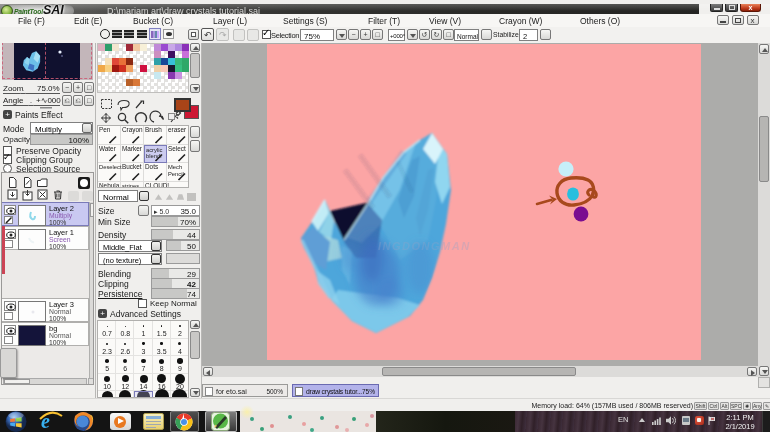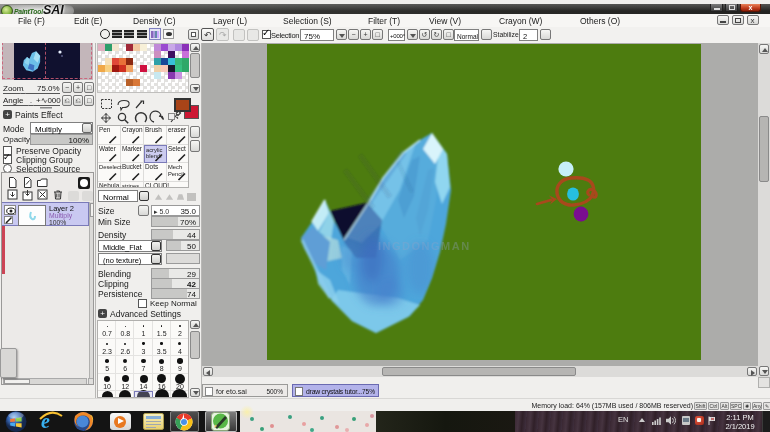--- a/index.html
+++ b/index.html
@@ -13,40 +13,41 @@
 .slider{position:absolute;background:#e9e9e7;border:1px solid #9a9a9a;}
 .sfill{position:absolute;left:0;top:0;bottom:0;background:#c8c8c6;}
 .sval{position:absolute;right:3px;top:0;font-size:8px;color:#111;}
 .chk{position:absolute;width:9px;height:9px;background:#fff;border:1px solid #555;}
 .ddb{position:absolute;width:10px;background:linear-gradient(#f2f2f0,#cfcfcd);border:1px solid #666;border-radius:2px;}
 .tu{position:absolute;width:0;height:0;border-left:3px solid transparent;border-right:3px solid transparent;border-bottom:4px solid #555;}
 .td{position:absolute;width:0;height:0;border-left:3px solid transparent;border-right:3px solid transparent;border-top:4px solid #555;}
 .tl{position:absolute;width:0;height:0;border-top:3px solid transparent;border-bottom:3px solid transparent;border-right:4px solid #555;}
 .tr{position:absolute;width:0;height:0;border-top:3px solid transparent;border-bottom:3px solid transparent;border-left:4px solid #555;}
 </style></head><body>
-<div class="a" style="left:0;top:4px;width:770px;height:14px;background:linear-gradient(90deg,#7d7d7b 0,#5a5a58 70px,#434341 150px,#333331 300px,#292927 480px,#232321 770px);">
+<div class="a" style="left:0;top:4px;width:699px;height:14px;background:linear-gradient(90deg,#7d7d7b 0,#5a5a58 70px,#434341 150px,#333331 300px,#292927 480px,#232321 770px);">
 <div class="a" style="left:0;top:0;width:770px;height:7px;background:linear-gradient(rgba(255,255,255,.22),rgba(255,255,255,0));"></div>
 <div class="a" style="left:6px;top:1px;width:68px;height:12px;background:radial-gradient(ellipse at 45% 50%,rgba(255,255,255,.92),rgba(255,255,255,.35) 70%,rgba(255,255,255,0));border-radius:7px;"></div>
 <div class="a" style="left:1px;top:1px;width:12px;height:12px;border-radius:50%;background:radial-gradient(circle at 40% 35%,#d8ec9a,#88b844 55%,#3f6622);border:1px solid #35521c;"></div>
 <div class="a" style="left:14px;top:3.5px;font-size:6.8px;letter-spacing:-.2px;font-weight:bold;font-style:italic;color:#2a6a1a;">PaintTool</div>
 <div class="a" style="left:43px;top:-1px;font-size:12.5px;font-weight:bold;font-style:italic;color:#111;text-shadow:0 0 2px #fff,0 0 3px #fff;">SAI</div>
+<div class="a" style="left:107px;top:2px;font-size:9px;color:#d8d8d6;">D:\mariam art\draw crystals tutorial.sai</div>
 <div class="a" style="left:710px;top:0;width:13px;height:8px;background:linear-gradient(#7a7a7a,#3c3c3c);border:1px solid #222;border-top:none;border-radius:0 0 2px 2px;">
       <div class="a" style="left:3px;top:4px;width:6px;height:2px;background:#ddd;"></div>
     </div>
 <div class="a" style="left:725px;top:0;width:13px;height:8px;background:linear-gradient(#7a7a7a,#3c3c3c);border:1px solid #222;border-top:none;border-radius:0 0 2px 2px;">
       <div class="a" style="left:3px;top:1px;width:6px;height:5px;border:1px solid #ddd;"></div>
     </div>
 <div class="a" style="left:740px;top:0;width:21px;height:8px;background:linear-gradient(#e8825a,#c03a1a 60%,#8a2008);border:1px solid #5a1505;border-top:none;border-radius:0 0 3px 3px;color:#fff;font-size:7px;font-weight:bold;text-align:center;line-height:7px;">x</div>
 </div>
 <div class="a" style="left:0;top:14px;width:770px;height:13px;background:#f7f6f4;">
 <div class="a" style="left:18px;top:2px;font-size:8.5px;color:#1a1a1a;">File (F)</div>
 <div class="a" style="left:74px;top:2px;font-size:8.5px;color:#1a1a1a;">Edit (E)</div>
-<div class="a" style="left:133px;top:2px;font-size:8.5px;color:#1a1a1a;">Density (C)</div>
+<div class="a" style="left:133px;top:2px;font-size:8.5px;color:#1a1a1a;">Bucket (C)</div>
 <div class="a" style="left:213px;top:2px;font-size:8.5px;color:#1a1a1a;">Layer (L)</div>
-<div class="a" style="left:283px;top:2px;font-size:8.5px;color:#1a1a1a;">Selection (S)</div>
+<div class="a" style="left:283px;top:2px;font-size:8.5px;color:#1a1a1a;">Settings (S)</div>
 <div class="a" style="left:368px;top:2px;font-size:8.5px;color:#1a1a1a;">Filter (T)</div>
 <div class="a" style="left:429px;top:2px;font-size:8.5px;color:#1a1a1a;">View (V)</div>
 <div class="a" style="left:499px;top:2px;font-size:8.5px;color:#1a1a1a;">Crayon (W)</div>
 <div class="a" style="left:580px;top:2px;font-size:8.5px;color:#1a1a1a;">Others (O)</div>
 <div class="btn2" style="left:717px;top:1px;width:12px;height:10px;">
       <div class="a" style="left:2px;top:5px;width:6px;height:2px;background:#444;"></div>
     </div>
 <div class="btn2" style="left:732px;top:1px;width:12px;height:10px;">
       <div class="a" style="left:2px;top:2px;width:6px;height:5px;border:1px solid #444;"></div>
     </div>
@@ -211,20 +212,79 @@
           </svg>
         </div>
 <div class="a" style="left:16px;top:2px;width:28px;height:21px;background:#fff;border:1px solid #777;">
           <svg width="26" height="19">
             <rect width="26" height="19" fill="#fdfdfd"></rect>
             <path d="M12 6 q-2 5 1 7 q3 1 3 -3" stroke="#8fd8ea" stroke-width="2" fill="none"></path>
           </svg>
         </div>
 <div class="a" style="left:47px;top:1px;font-size:7.5px;color:#111;">Layer 2</div>
 <div class="a" style="left:47px;top:9px;font-size:6.8px;color:#8a5ab0;">Multiply</div>
+<div class="a" style="left:47px;top:16px;font-size:6.8px;color:#333;">100%</div>
+</div>
+<div class="a" style="left:0px;top:53px;width:87px;height:24px;background:#fdfdfc;border:1px solid #b0afad;border-left:none;">
+<div class="a" style="left:2px;top:2px;width:12px;height:10px;background:#fff;border:1px solid #888;">
+          <div class="a" style="left:1px;top:1px;">
+            <svg width="10" height="8">
+              <ellipse cx="5" cy="4" rx="4.3" ry="3" fill="#fff" stroke="#222" stroke-width="1"></ellipse>
+              <circle cx="5" cy="4" r="1.5" fill="#222"></circle>
+            </svg>
+          </div>
+        </div>
+<div class="a" style="left:2px;top:13px;width:9px;height:8px;background:#fff;border:1px solid #888;"></div>
+<div class="a" style="left:16px;top:2px;width:28px;height:21px;background:#fff;border:1px solid #777;">
+          <svg width="26" height="19">
+            <rect width="26" height="19" fill="#fdfdfd"></rect>
+            <path d="M10 8 q2 5 5 4" stroke="#eef4f6" stroke-width="2" fill="none"></path>
+          </svg>
+        </div>
+<div class="a" style="left:47px;top:1px;font-size:7.5px;color:#111;">Layer 1</div>
+<div class="a" style="left:47px;top:9px;font-size:6.8px;color:#8a5ab0;">Screen</div>
+<div class="a" style="left:47px;top:16px;font-size:6.8px;color:#333;">100%</div>
+</div>
+<div class="a" style="left:0px;top:125px;width:87px;height:24px;background:#fdfdfc;border:1px solid #b0afad;border-left:none;">
+<div class="a" style="left:2px;top:2px;width:12px;height:10px;background:#fff;border:1px solid #888;">
+          <div class="a" style="left:1px;top:1px;">
+            <svg width="10" height="8">
+              <ellipse cx="5" cy="4" rx="4.3" ry="3" fill="#fff" stroke="#222" stroke-width="1"></ellipse>
+              <circle cx="5" cy="4" r="1.5" fill="#222"></circle>
+            </svg>
+          </div>
+        </div>
+<div class="a" style="left:2px;top:13px;width:9px;height:8px;background:#fff;border:1px solid #888;"></div>
+<div class="a" style="left:16px;top:2px;width:28px;height:21px;background:#fff;border:1px solid #777;">
+          <svg width="26" height="19">
+            <rect width="26" height="19" fill="#fdfdfd"></rect>
+            <circle cx="14" cy="10" r="1.5" fill="#e8e8ee"></circle>
+          </svg>
+        </div>
+<div class="a" style="left:47px;top:1px;font-size:7.5px;color:#111;">Layer 3</div>
+<div class="a" style="left:47px;top:9px;font-size:6.8px;color:#555;">Normal</div>
+<div class="a" style="left:47px;top:16px;font-size:6.8px;color:#333;">100%</div>
+</div>
+<div class="a" style="left:0px;top:149px;width:87px;height:24px;background:#fdfdfc;border:1px solid #b0afad;border-left:none;">
+<div class="a" style="left:2px;top:2px;width:12px;height:10px;background:#fff;border:1px solid #888;">
+          <div class="a" style="left:1px;top:1px;">
+            <svg width="10" height="8">
+              <ellipse cx="5" cy="4" rx="4.3" ry="3" fill="#fff" stroke="#222" stroke-width="1"></ellipse>
+              <circle cx="5" cy="4" r="1.5" fill="#222"></circle>
+            </svg>
+          </div>
+        </div>
+<div class="a" style="left:2px;top:13px;width:9px;height:8px;background:#fff;border:1px solid #888;"></div>
+<div class="a" style="left:16px;top:2px;width:28px;height:21px;background:#fff;border:1px solid #777;">
+          <svg width="26" height="19">
+            <rect width="26" height="19" fill="#14143a"></rect>
+          </svg>
+        </div>
+<div class="a" style="left:47px;top:1px;font-size:7.5px;color:#111;">bg</div>
+<div class="a" style="left:47px;top:9px;font-size:6.8px;color:#555;">Normal</div>
 <div class="a" style="left:47px;top:16px;font-size:6.8px;color:#333;">100%</div>
 </div>
 <div class="a" style="left:87px;top:29px;width:5px;height:176px;background:#dbdad8;border-left:1px solid #b0b0ae;"></div>
 <div class="a" style="left:87.5px;top:30px;width:4px;height:14px;background:#f2f1ef;border:1px solid #999;"></div>
 <div class="a" style="left:0;top:53px;width:3px;height:48px;background:#cc4455;"></div>
 <div class="a" style="left:1px;top:205px;width:84px;height:7px;background:#d8d7d5;border:1px solid #aaa;">
         <div class="a" style="left:0;top:0;width:26px;height:5px;background:#f2f1ef;border:1px solid #999;"></div>
       </div>
 <div class="a" style="left:86px;top:205px;width:7px;height:7px;background:#e0dfdd;border:1px solid #aaa;"></div>
 </div>
@@ -437,21 +497,21 @@
 <div class="lbl" style="left:2px;top:226px;font-size:8.5px;">Blending</div>
 <div class="slider" style="left:55px;top:225px;width:49px;height:11px;">
       <div class="sfill" style="width:37%;"></div>
       <div class="sval" style="line-height:11px;">29</div>
     </div>
 <div class="lbl" style="left:2px;top:236px;font-size:8.5px;">Clipping</div>
 <div class="slider" style="left:55px;top:235px;width:49px;height:11px;">
       <div class="sfill" style="width:42%;"></div>
       <div class="sval" style="line-height:11px;font-weight:bold;">42</div>
     </div>
-<div class="lbl" style="left:2px;top:246px;font-size:8.5px;">Persistence</div>
+<div class="lbl" style="left:2px;top:246px;font-size:8.5px;text-decoration:underline;">Persistence</div>
 <div class="slider" style="left:55px;top:245px;width:49px;height:11px;">
       <div class="sfill" style="width:74%;"></div>
       <div class="sval" style="line-height:11px;">74</div>
     </div>
 <div class="chk" style="left:42px;top:256px;"></div>
     <div class="lbl" style="left:54px;top:256px;font-size:8px;">Keep Normal</div>
 <div class="a" style="left:2px;top:266px;width:9px;height:9px;background:#444;border-radius:2px;color:#fff;font-size:8px;line-height:9px;text-align:center;">+</div>
 <div class="lbl" style="left:14px;top:266px;font-size:8.5px;">Advanced Settings</div>
 <div class="a" style="left:1px;top:277px;width:92px;height:78px;background:#fbfaf8;border:1px solid #b0afad;overflow:hidden;">
 <div class="a" style="left:0.0px;top:0.0px;width:18.2px;height:17.5px;border-right:1px solid #e4e3e1;border-bottom:1px solid #e4e3e1;"></div>
@@ -534,21 +594,21 @@
 <div class="btn2" style="left:94px;top:277px;width:10px;height:9px;">
       <div class="tu" style="left:2px;top:2px;"></div>
     </div>
 <div class="a" style="left:94px;top:288px;width:10px;height:28px;background:#c9c8c6;border:1px solid #8a8a8a;border-radius:2px;"></div>
 <div class="btn2" style="left:94px;top:345px;width:10px;height:9px;">
       <div class="td" style="left:2px;top:2px;"></div>
     </div>
 </div>
 <div class="a" style="left:202px;top:43px;width:568px;height:355px;background:#f0efed;">
 <div class="a" style="left:0;top:0;width:556px;height:323px;background:#acacaa;overflow:hidden;">
-<div class="a" style="left:65px;top:1px;width:434px;height:316px;background:#4d7c0f;">
+<div class="a" style="left:65px;top:1px;width:434px;height:316px;background:#fca5a5;font-style:italic;">
 <svg class="a" style="left:0;top:0;" width="434" height="316" viewBox="0 0 434 316">
 <defs>
 <filter id="bl" x="-20%" y="-20%" width="140%" height="140%">
               <feGaussianBlur stdDeviation="1.1"></feGaussianBlur>
             </filter>
 <filter id="bl4" x="-50%" y="-50%" width="200%" height="200%">
               <feGaussianBlur stdDeviation="5"></feGaussianBlur>
             </filter>
 <clipPath id="csil">
               <polygon points="432,133 447,154 451,190 446,224 440,252 432,278 423,300 410,316 376,333 352,321 331,299 318,281 312,260 301,238 312,222 325,200 334,221 343,236 367,205 383,178 404,152 420,140"></polygon>

